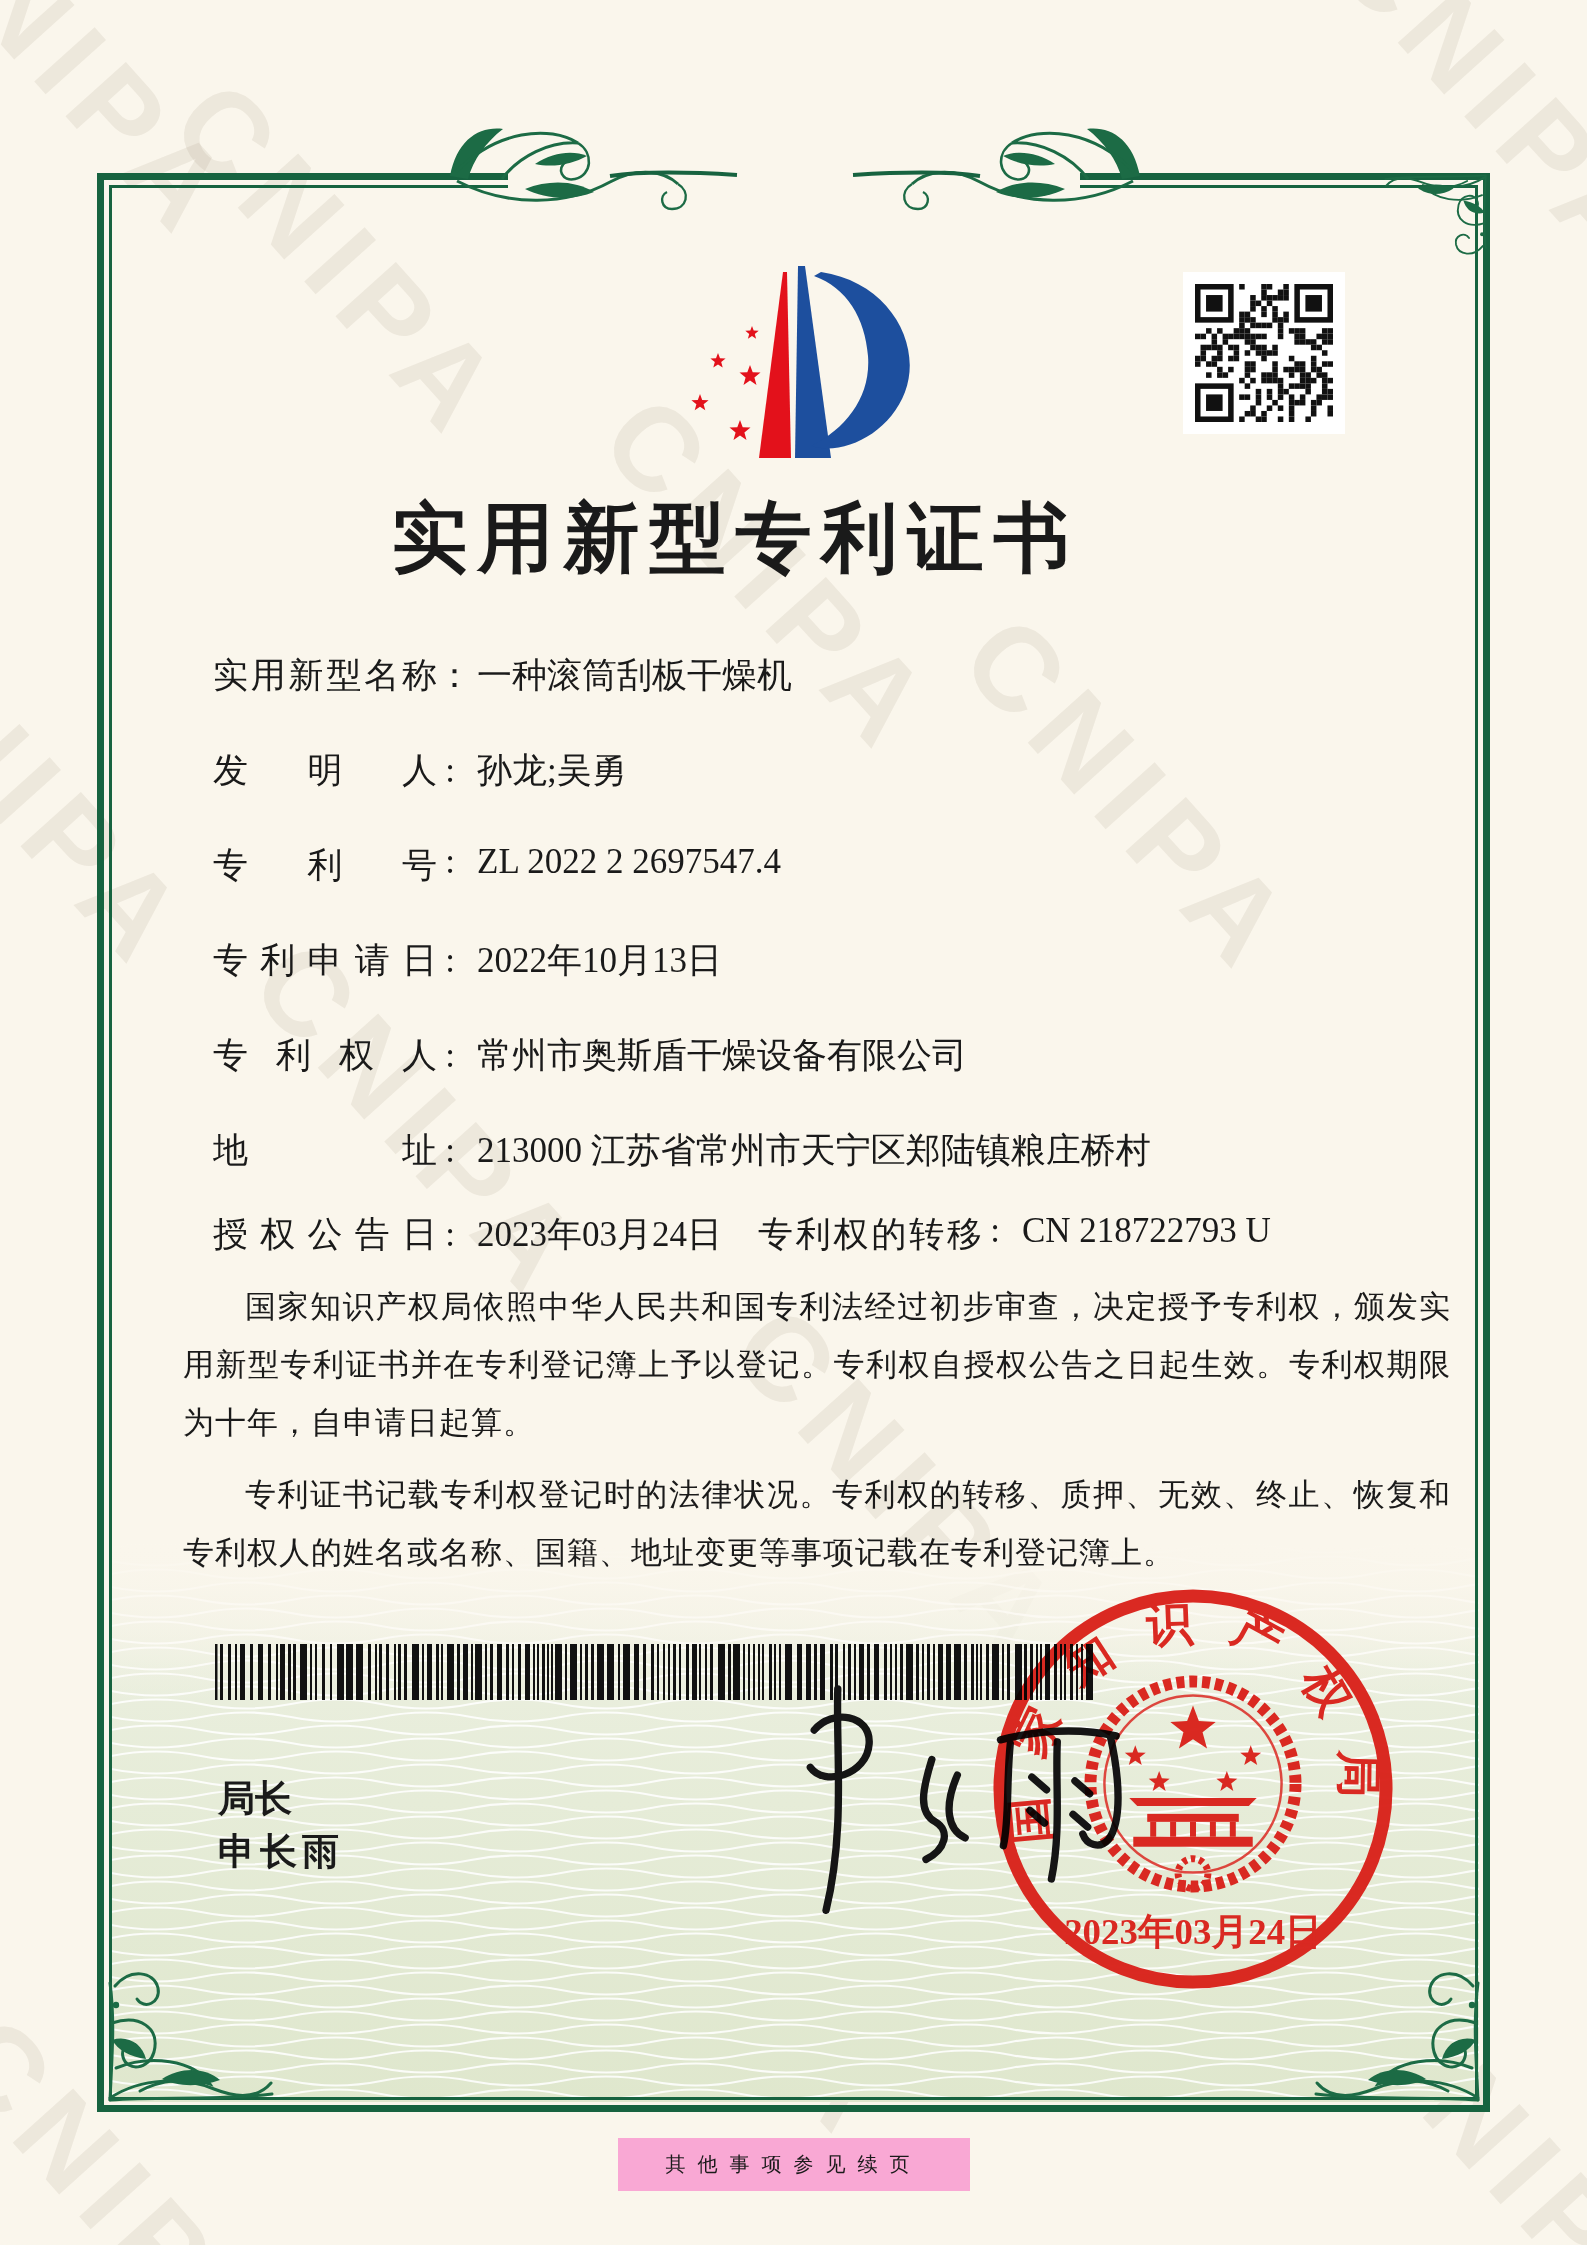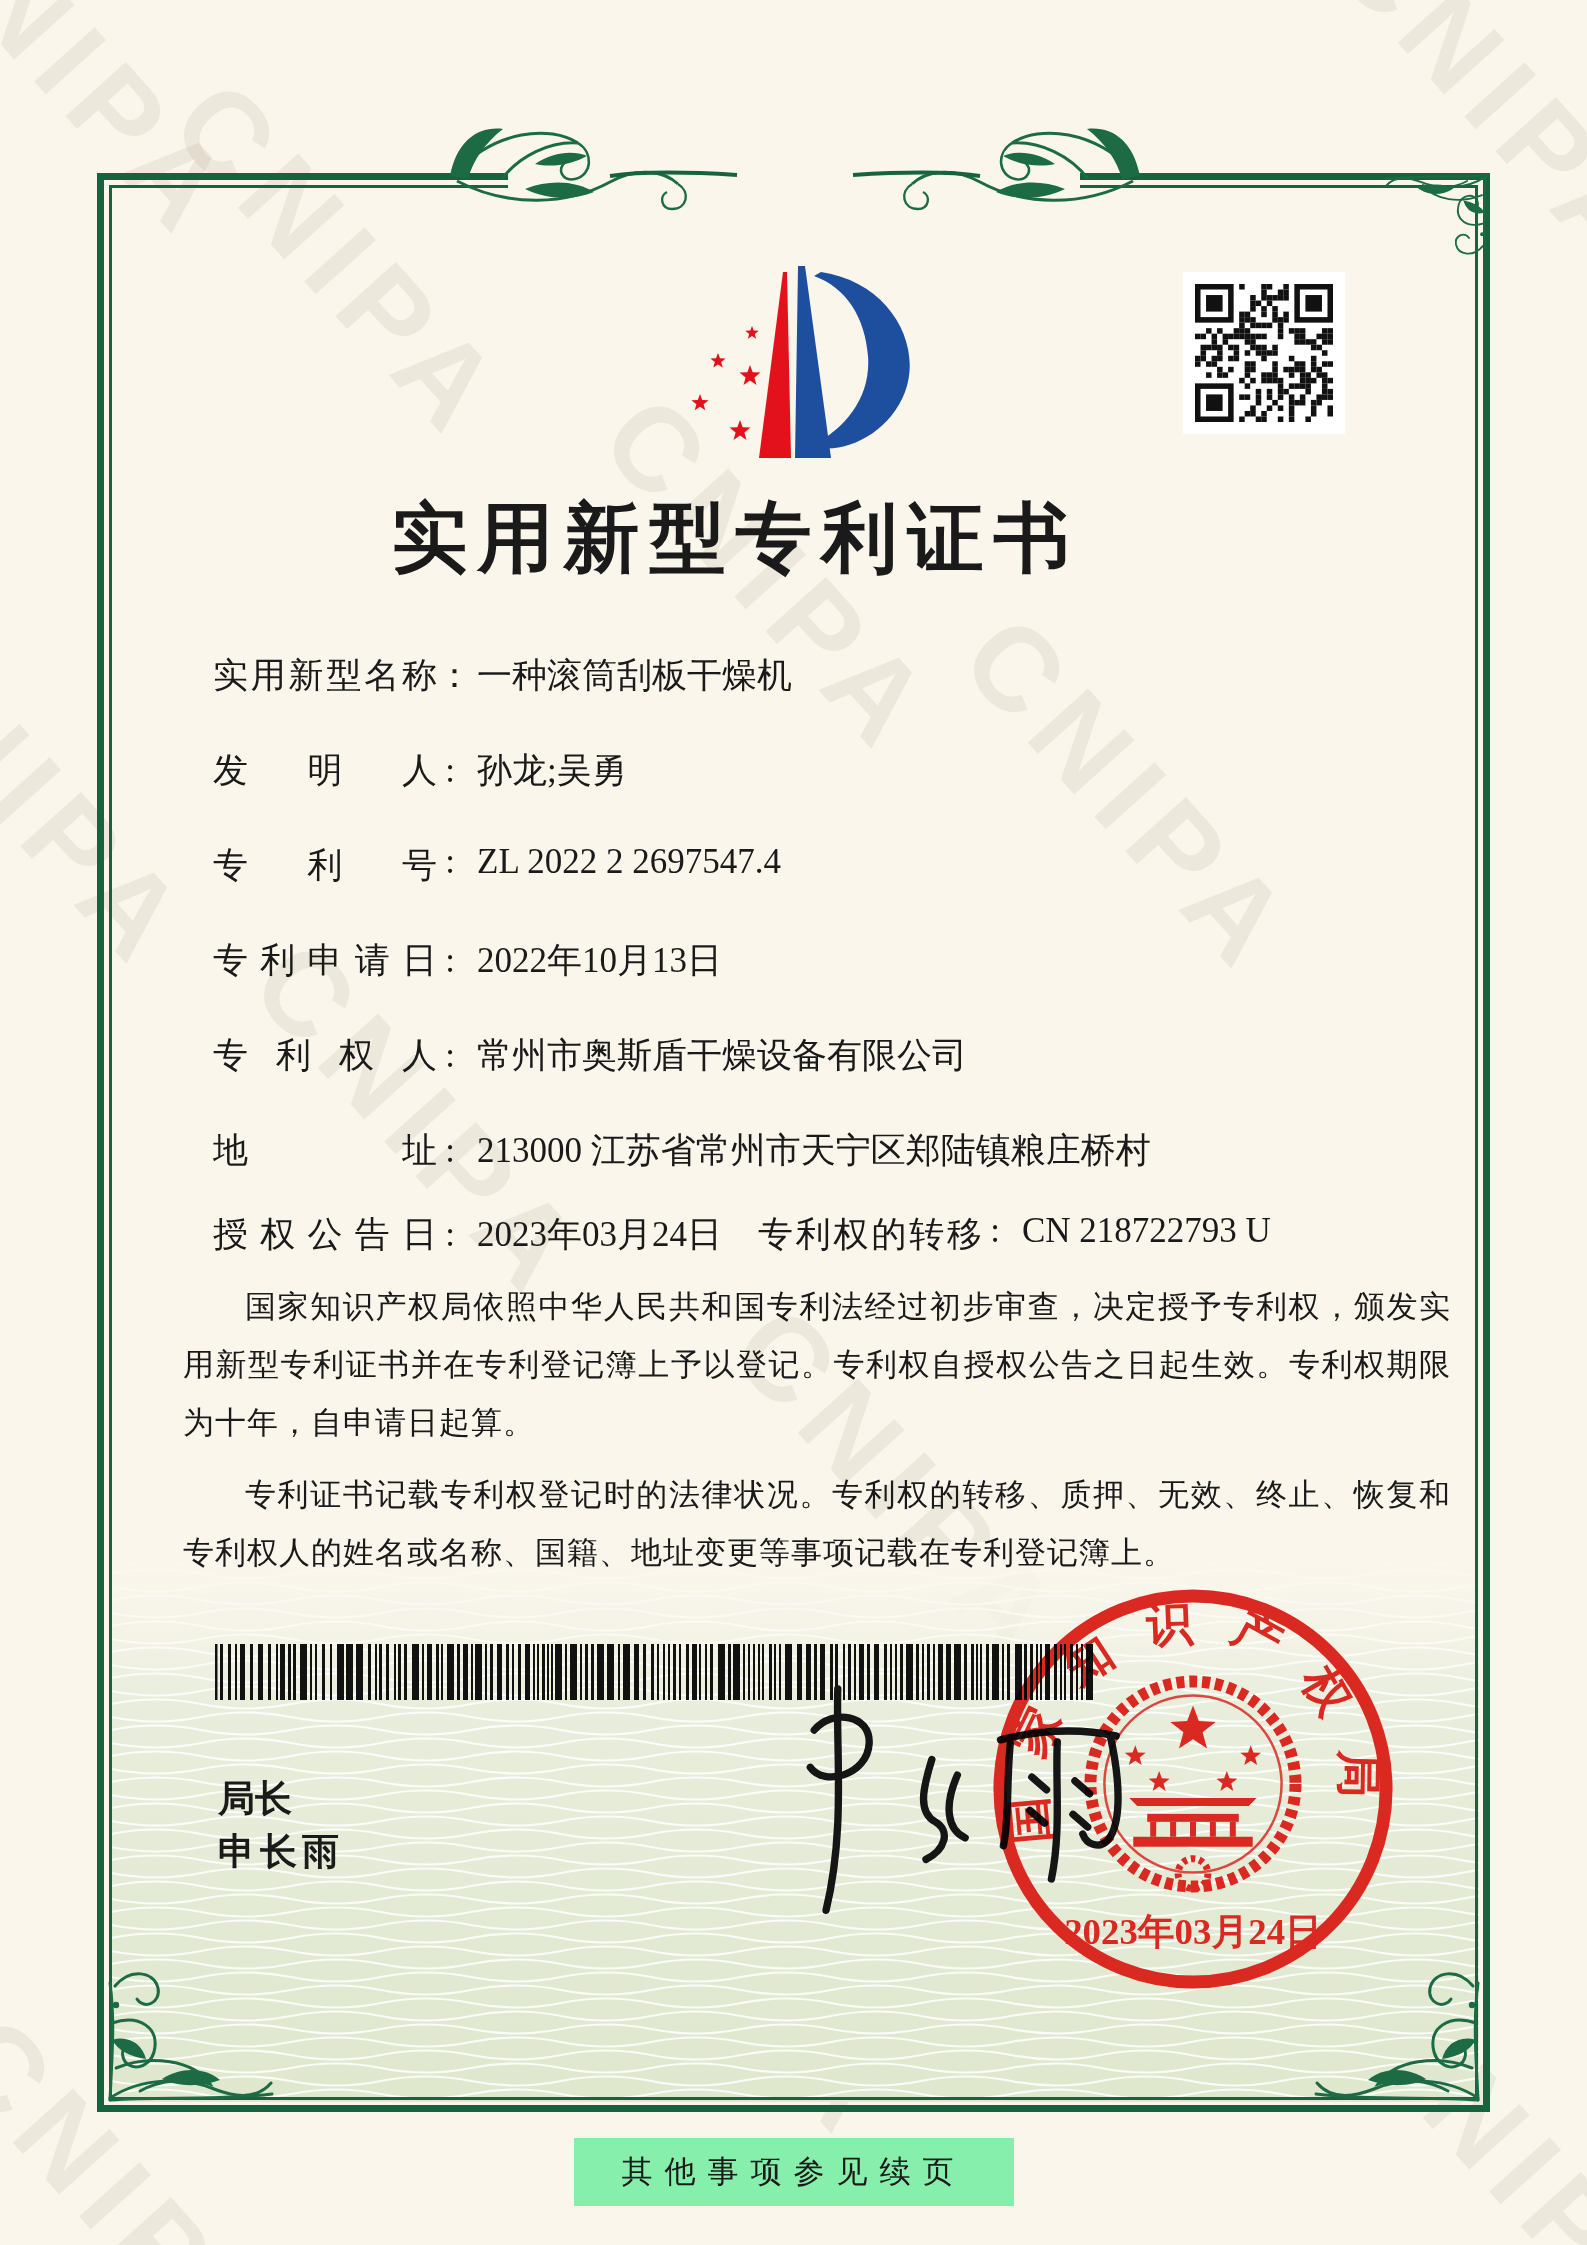--- a/index.html
+++ b/index.html
@@ -46,21 +46,21 @@
   #paras p{margin:0 16px 14px 0;font-size:31px;line-height:1.87;text-indent:2em;
            text-align:justify;letter-spacing:1px;}
   #barcode{left:215px;top:1644px;}
   #bureau{left:218px;top:1783px;font-family:Liberation Mono, monospace;
           font-weight:bold;font-size:37px;line-height:1.0;}
   #bureau .nm{margin-top:16px;letter-spacing:5px;}
   #sig{left:752px;top:1683px;}
   #seal{left:984px;top:1580px;mix-blend-mode:multiply;opacity:.96;}
   #footerPage{left:97px;top:2054px;width:1393px;text-align:center;font-size:27px;letter-spacing:2px;}
   #contWrap{left:0;top:2138px;width:1587px;text-align:center;}
-  #contNote{display:inline-block;background:#86efac;padding:13px 48px;font-size:31px;letter-spacing:12px;}
+  #contNote{display:inline-block;background:#f9a8d4;padding:13px 48px;font-size:20px;letter-spacing:12px;}
 </style>
 </head>
 <body>
 
 <div id="wmLayer">
     <span class="wm" style="left: 70px; top: 60px;">CNIPA</span>
     <span class="wm" style="left: 1500px; top: 95px;">CNIPA</span>
     <span class="wm" style="left: 340px; top: 260px;">CNIPA</span>
     <span class="wm" style="left: 770px; top: 575px;">CNIPA</span>
     <span class="wm" style="left: 1130px; top: 795px;">CNIPA</span>

